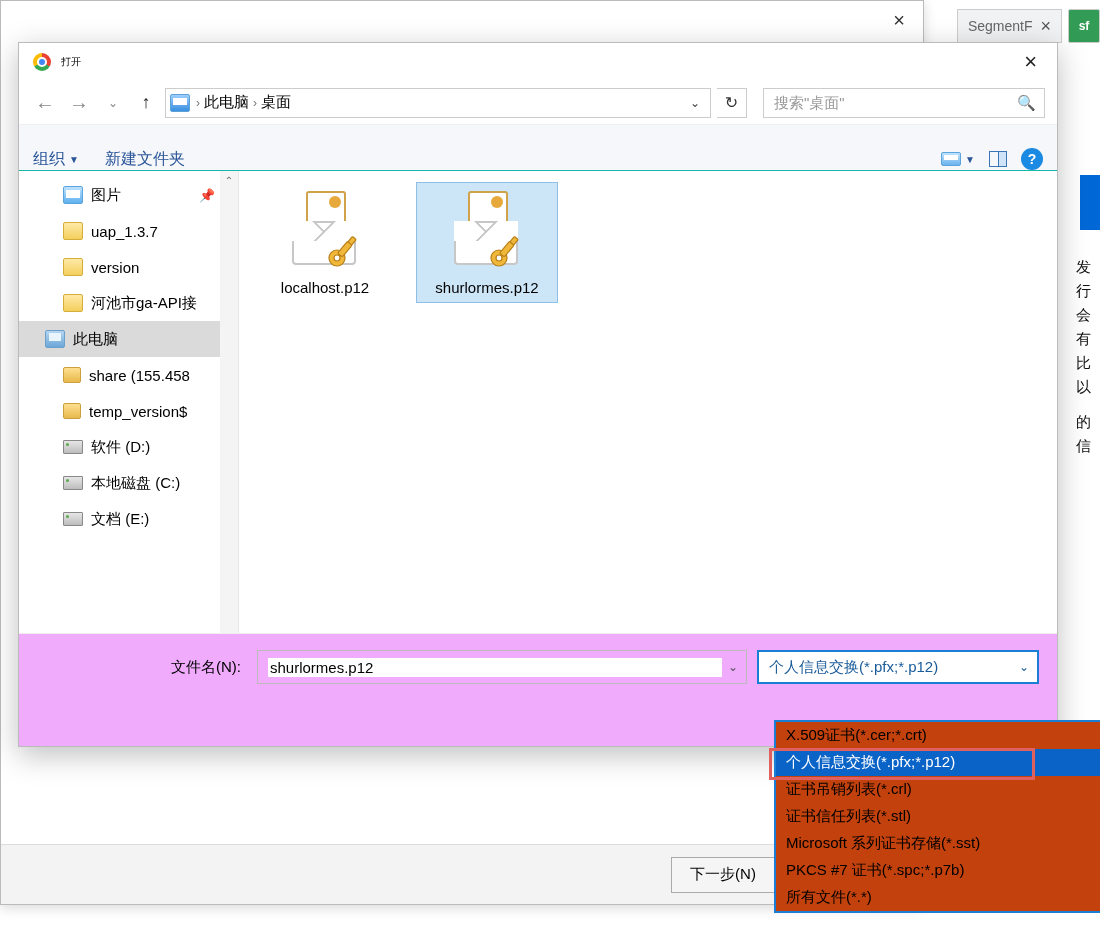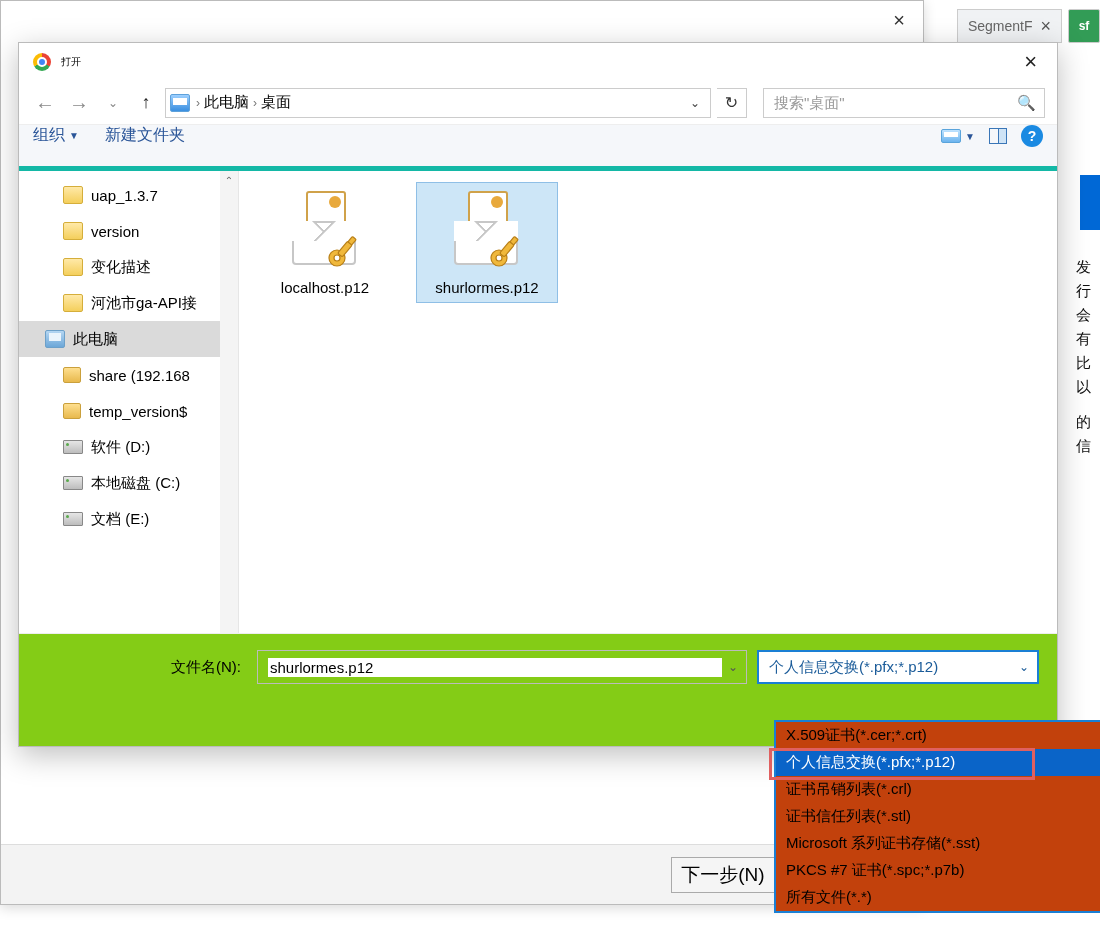--- a/index.html
+++ b/index.html
@@ -16,21 +16,21 @@
   .bg-text.t2 { top: 410px; }
   .bg-divider-right { position:absolute; right:0; top:760px; height:60px; width:25px; border-top:1px solid #f0f0f0; border-bottom:1px solid #f0f0f0;}
   .bg-caret { position:absolute; right:28px; top:785px; color:#666;}
 
   
   .outer-window { position: absolute; left: 0; top: 0; width: 924px; height: 905px; border: 1px solid #bbb; background: #fff; box-shadow: 0 3px 12px rgba(0,0,0,.15); }
   .outer-title { height: 38px; display: flex; justify-content: flex-end; align-items: center; }
   .outer-close { font-size: 20px; padding: 0 18px; color: #333; cursor: pointer; }
 
   .wizard-footer { position: absolute; left: 0; right: 0; bottom: 0; height: 60px; border-top: 1px solid #ddd; background: #f3f3f3; display: flex; justify-content: flex-end; align-items: center; gap: 20px; padding-right: 24px; }
-  .wiz-btn { height: 36px; min-width: 104px; border: 1px solid #aaa; background: #f5f5f5; font-size: 19px; display: inline-flex; align-items: center; justify-content: center; cursor: pointer; }
+  .wiz-btn { height: 36px; min-width: 104px; border: 1px solid #aaa; background: #f5f5f5; font-size: 15px; display: inline-flex; align-items: center; justify-content: center; cursor: pointer; }
 
   
   .open-dialog { position: absolute; left: 18px; top: 42px; width: 1040px; height: 705px; border: 1px solid #bbb; background: #fff; box-shadow: 0 8px 28px rgba(0,0,0,.25); display: flex; flex-direction: column; }
   .od-title { height: 38px; display: flex; align-items: center; padding: 0 8px; }
   .chrome-ball { width: 18px; height: 18px; border-radius: 50%; background: conic-gradient(#ea4335 0 120deg, #34a853 120deg 240deg, #fbbc05 240deg 360deg); position: relative; margin: 0 10px 0 6px; }
   .chrome-ball::after { content: ""; position: absolute; inset: 4px; background: #4285f4; border-radius: 50%; border: 2px solid #fff; }
   .od-title-text { font-size: 10px; flex: 1; }
   .od-close { font-size: 22px; padding: 0 12px; color: #222; cursor: pointer; line-height: 1; }
 
   .od-nav { height: 44px; display: flex; align-items: center; gap: 6px; padding: 0 12px; border-bottom: 1px solid #eee; }
@@ -41,21 +41,21 @@
   .bc-ico::after { content: ""; position: absolute; left: 2px; top: 3px; right: 2px; bottom: 6px; background: #fff; }
   .bc-sep { color: #777; font-size: 12px; }
   .bc-item { cursor: pointer; }
   .bc-caret { margin-left: auto; color: #444; font-size: 12px; padding-right: 6px; cursor: pointer; }
   .refresh { width: 30px; height: 30px; border: 1px solid #ccc; border-left: none; display: flex; align-items: center; justify-content: center; color: #333; cursor: pointer; font-size: 16px; }
   .search-box { width: 282px; height: 30px; margin-left: 10px; border: 1px solid #ccc; display: flex; align-items: center; padding: 0 8px; color: #888; }
   .search-box input { border: none; outline: none; flex: 1; font-size: 15px; color: #333; }
   .search-box input::placeholder { color: #999; }
   .search-ico { color: #777; cursor: pointer; }
 
-  .od-toolbar { height: 46px; background: #f5f7fa; border-bottom: 5px solid #14b8a6; display: flex; align-items: flex-start; padding: 0 14px; font-size: 16px; color: #2a5598; }
+  .od-toolbar { height: 46px; background: #f5f7fa; border-bottom: 1px solid #14b8a6; display: flex; align-items: flex-end; padding: 0 14px; font-size: 16px; color: #2a5598; }
   .tb-item { display: inline-flex; align-items: center; gap: 4px; margin-right: 26px; cursor: pointer; }
   .tb-caret { font-size: 10px; color: #2a5598; }
   .tb-right { margin-left: auto; display: flex; align-items: center; gap: 14px; }
   .tb-iconbtn { display: inline-flex; align-items: center; gap: 4px; cursor: pointer; color: #2a5598; }
   .help-ico { width: 22px; height: 22px; border-radius: 50%; background: #1a8ae2; color: #fff; display: flex; align-items: center; justify-content: center; font-weight: bold; font-size: 14px; cursor: pointer; }
 
   .od-body { flex: 1; display: flex; min-height: 0; }
 
   
   .sidebar { width: 220px; border-right: 1px solid #e6e6e6; padding: 6px 0; overflow: hidden; position: relative; font-size: 15px; }
@@ -84,21 +84,21 @@
   .file-name { font-size: 15px; text-align: center; }
   .cert-icon { width: 78px; height: 80px; position: relative; }
   .cert-env { position: absolute; left: 6px; bottom: 6px; width: 64px; height: 44px; background: #fff; border: 2px solid #c7c7c7; border-radius: 4px; }
   .cert-env::before { content: ""; position: absolute; left: -2px; right: -2px; top: -2px; height: 50%; background: linear-gradient(135deg, transparent 49%, #c7c7c7 50%, #c7c7c7 52%, #fff 53%), linear-gradient(-135deg, transparent 49%, #c7c7c7 50%, #c7c7c7 52%, #fff 53%); }
   .cert-doc { position:absolute; left:20px; top:0; width:40px; height:34px; background:#fff; border:2px solid #d0a24a; border-radius:3px; }
   .cert-doc::after{content:"";position:absolute;right:3px;top:3px;width:12px;height:12px;border-radius:50%;background:#e8a93c;}
   .cert-key { position: absolute; right: 0; bottom: 0; width: 40px; height: 40px; }
   .cert-key svg { width: 100%; height: 100%; }
 
   
-  .od-bottom { padding: 16px 18px 18px; background: #84cc16; border-top: 1px solid #eee; display: grid; grid-template-columns: 210px 1fr 282px; column-gap: 10px; row-gap: 14px; align-items: center; font-size: 15px; }
+  .od-bottom { padding: 16px 18px 18px; background: #f0abfc; border-top: 1px solid #eee; display: grid; grid-template-columns: 210px 1fr 282px; column-gap: 10px; row-gap: 14px; align-items: center; font-size: 15px; }
   .fn-label { text-align: right; padding-right: 6px; }
   .fn-input-wrap { grid-column: 2; }
   .fn-input { width: 100%; height: 34px; border: 1px solid #bbb; padding: 0 8px 0 10px; display: flex; align-items: center; font-size: 15px; }
   .fn-input input { flex: 1; border: none; outline: none; font-size: 15px; }
   .fn-input .combo-caret { color: #555; font-size: 12px; padding-left: 6px; cursor: pointer; }
 
   .type-combo { grid-column: 3; height: 34px; border: 2px solid #1a7fd4; background: #fff; display: flex; align-items: center; padding: 0 8px 0 10px; color: #1a5b99; cursor: pointer; }
   .type-combo .combo-caret { margin-left: auto; font-size: 12px; }
 
   .btn-row { grid-column: 2 / 4; display: flex; justify-content: flex-end; }
@@ -193,42 +193,43 @@
   </div>
 
   <div class="od-body">
     <div class="sidebar">
       <div class="sb-scroll">
         <div class="sb-thumb">⌃</div>
       </div>
 
       <div id="sidebar-list">
           <div class="sb-item depth2">
+            <span class="ico ico-pic"></span>
+            <span>图片</span>
+            <span class="pin">📌</span>
+          </div>
+          <div class="sb-item depth2">
             <span class="ico ico-fold"></span>
             <span>uap_1.3.7</span>
           </div>
           <div class="sb-item depth2">
             <span class="ico ico-fold"></span>
             <span>version</span>
-          </div>
-          <div class="sb-item depth2">
-            <span class="ico ico-fold"></span>
-            <span>变化描述</span>
           </div>
           <div class="sb-item depth2">
             <span class="ico ico-fold"></span>
             <span>河池市ga-API接</span>
           </div>
           <div class="sb-item selected">
             <span class="ico ico-pc"></span>
             <span>此电脑</span>
           </div>
           <div class="sb-item depth2">
             <span class="ico ico-net"></span>
-            <span>share (192.168</span>
+            <span>share (155.458</span>
           </div>
           <div class="sb-item depth2">
             <span class="ico ico-net"></span>
             <span>temp_version$</span>
           </div>
           <div class="sb-item depth2">
             <span class="ico ico-drv"></span>
             <span>软件 (D:)</span>
           </div>
           <div class="sb-item depth2">

